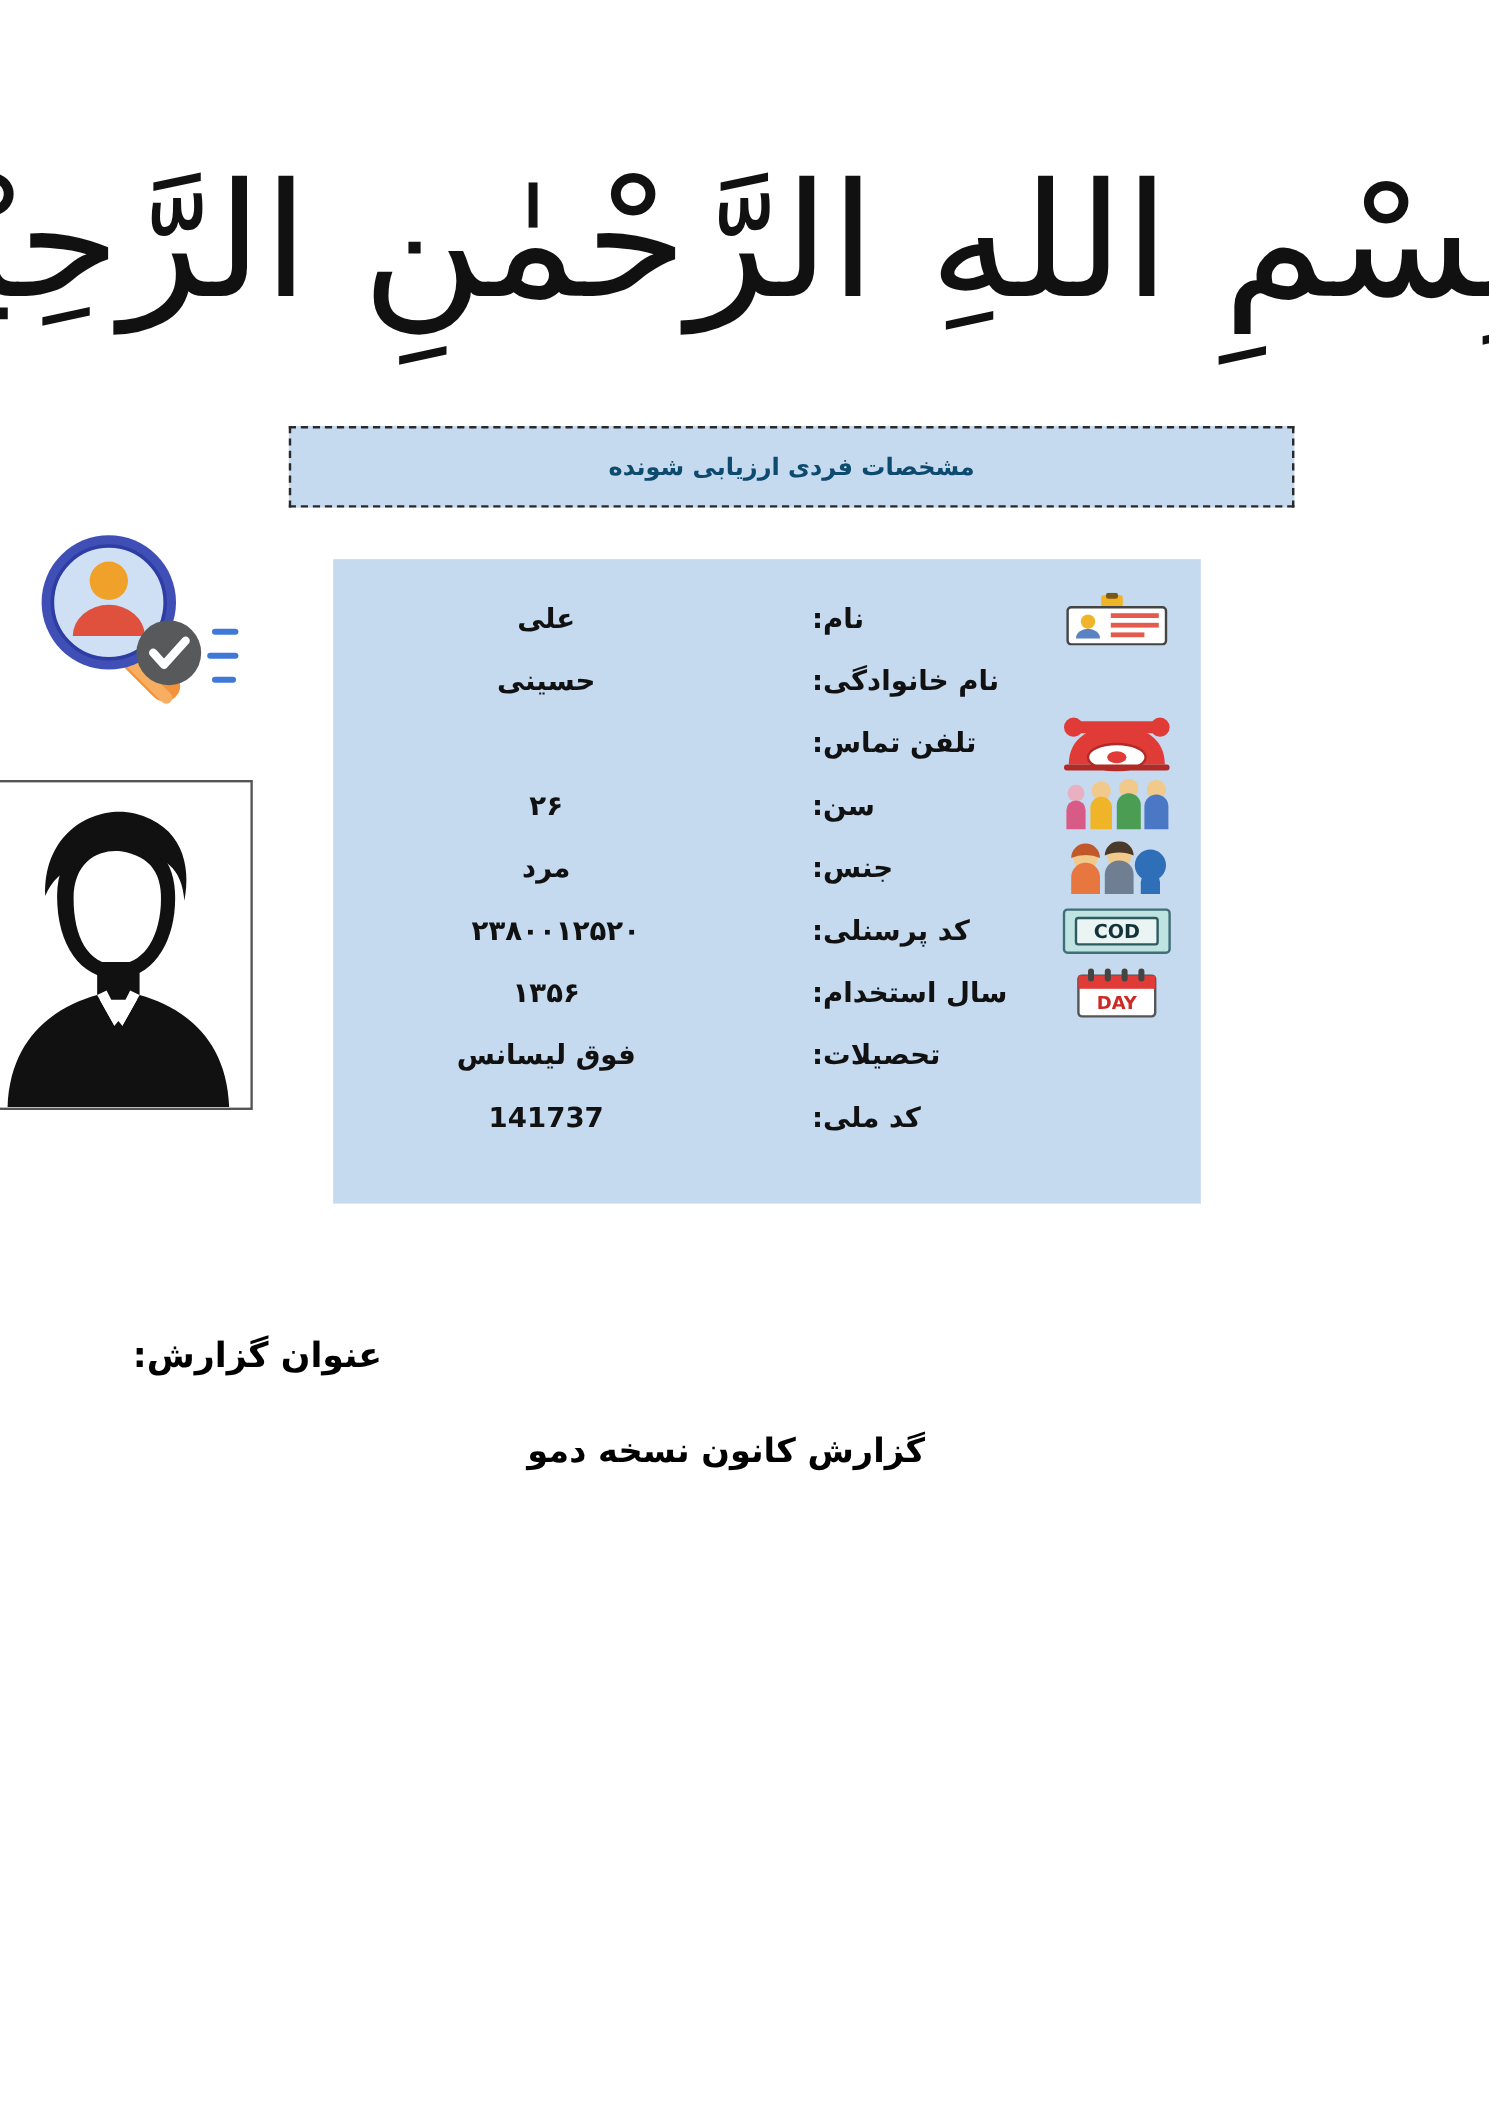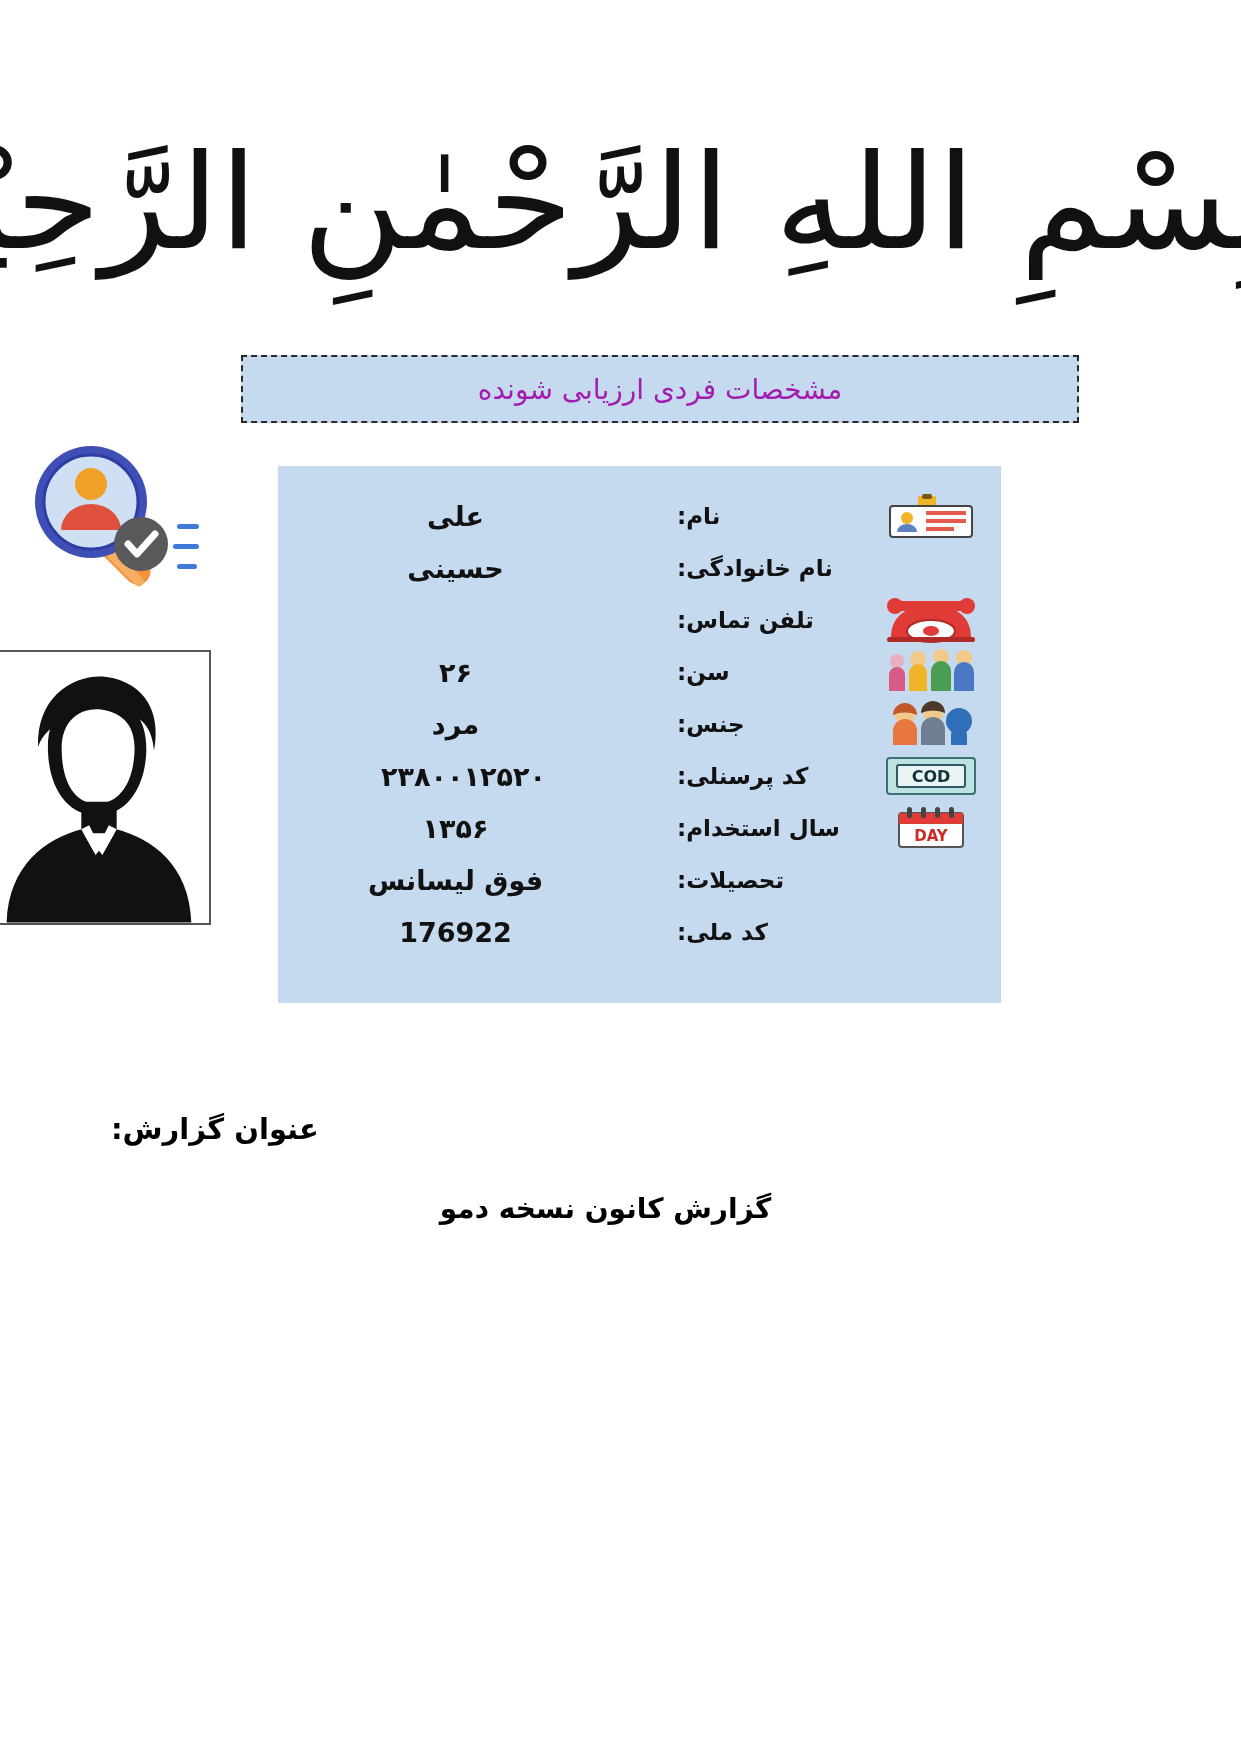--- a/index.html
+++ b/index.html
@@ -45,23 +45,23 @@
     width: 838px;
     height: 68px;
     background: #c5d9ef;
     border: 2px dashed #2a2a2a;
     box-sizing: border-box;
     display: flex;
     align-items: center;
     justify-content: center;
   }
   .title-banner .title-text {
-    font-size: 28px;
-    font-weight: 400;
-    color: #a21caf;
+    font-size: 20px;
+    font-weight: 700;
+    color: #0c4a6e;
     direction: rtl;
   }
 
   
   .info-panel {
     position: absolute;
     top: 466px;
     right: 240px;
     width: 723px;
     height: 537px;
@@ -92,21 +92,21 @@
     font-size: 23px;
     font-weight: 700;
     color: #111;
     padding-left: 6px;
     box-sizing: border-box;
     direction: rtl;
   }
   .value-cell {
     flex: 1;
     text-align: center;
-    font-size: 27px;
+    font-size: 23px;
     font-weight: 700;
     color: #111;
     direction: rtl;
     padding-right: 56px;
     box-sizing: border-box;
   }
   .value-cell.small-gap { padding-right: 40px; }
 
   
   .ico { display:block; }
@@ -318,19 +318,19 @@
 
   <div class="info-row">
     <div class="icon-cell"></div>
     <div class="label-cell">تحصیلات:</div>
     <div class="value-cell">فوق لیسانس</div>
   </div>
 
   <div class="info-row">
     <div class="icon-cell"></div>
     <div class="label-cell">کد ملی:</div>
-    <div class="value-cell">176922</div>
+    <div class="value-cell">141737</div>
   </div>
 
 </div>
 
 <div class="report-label">عنوان گزارش:</div>
 <div class="report-value">گزارش کانون نسخه دمو</div>
 
 </body></html>

